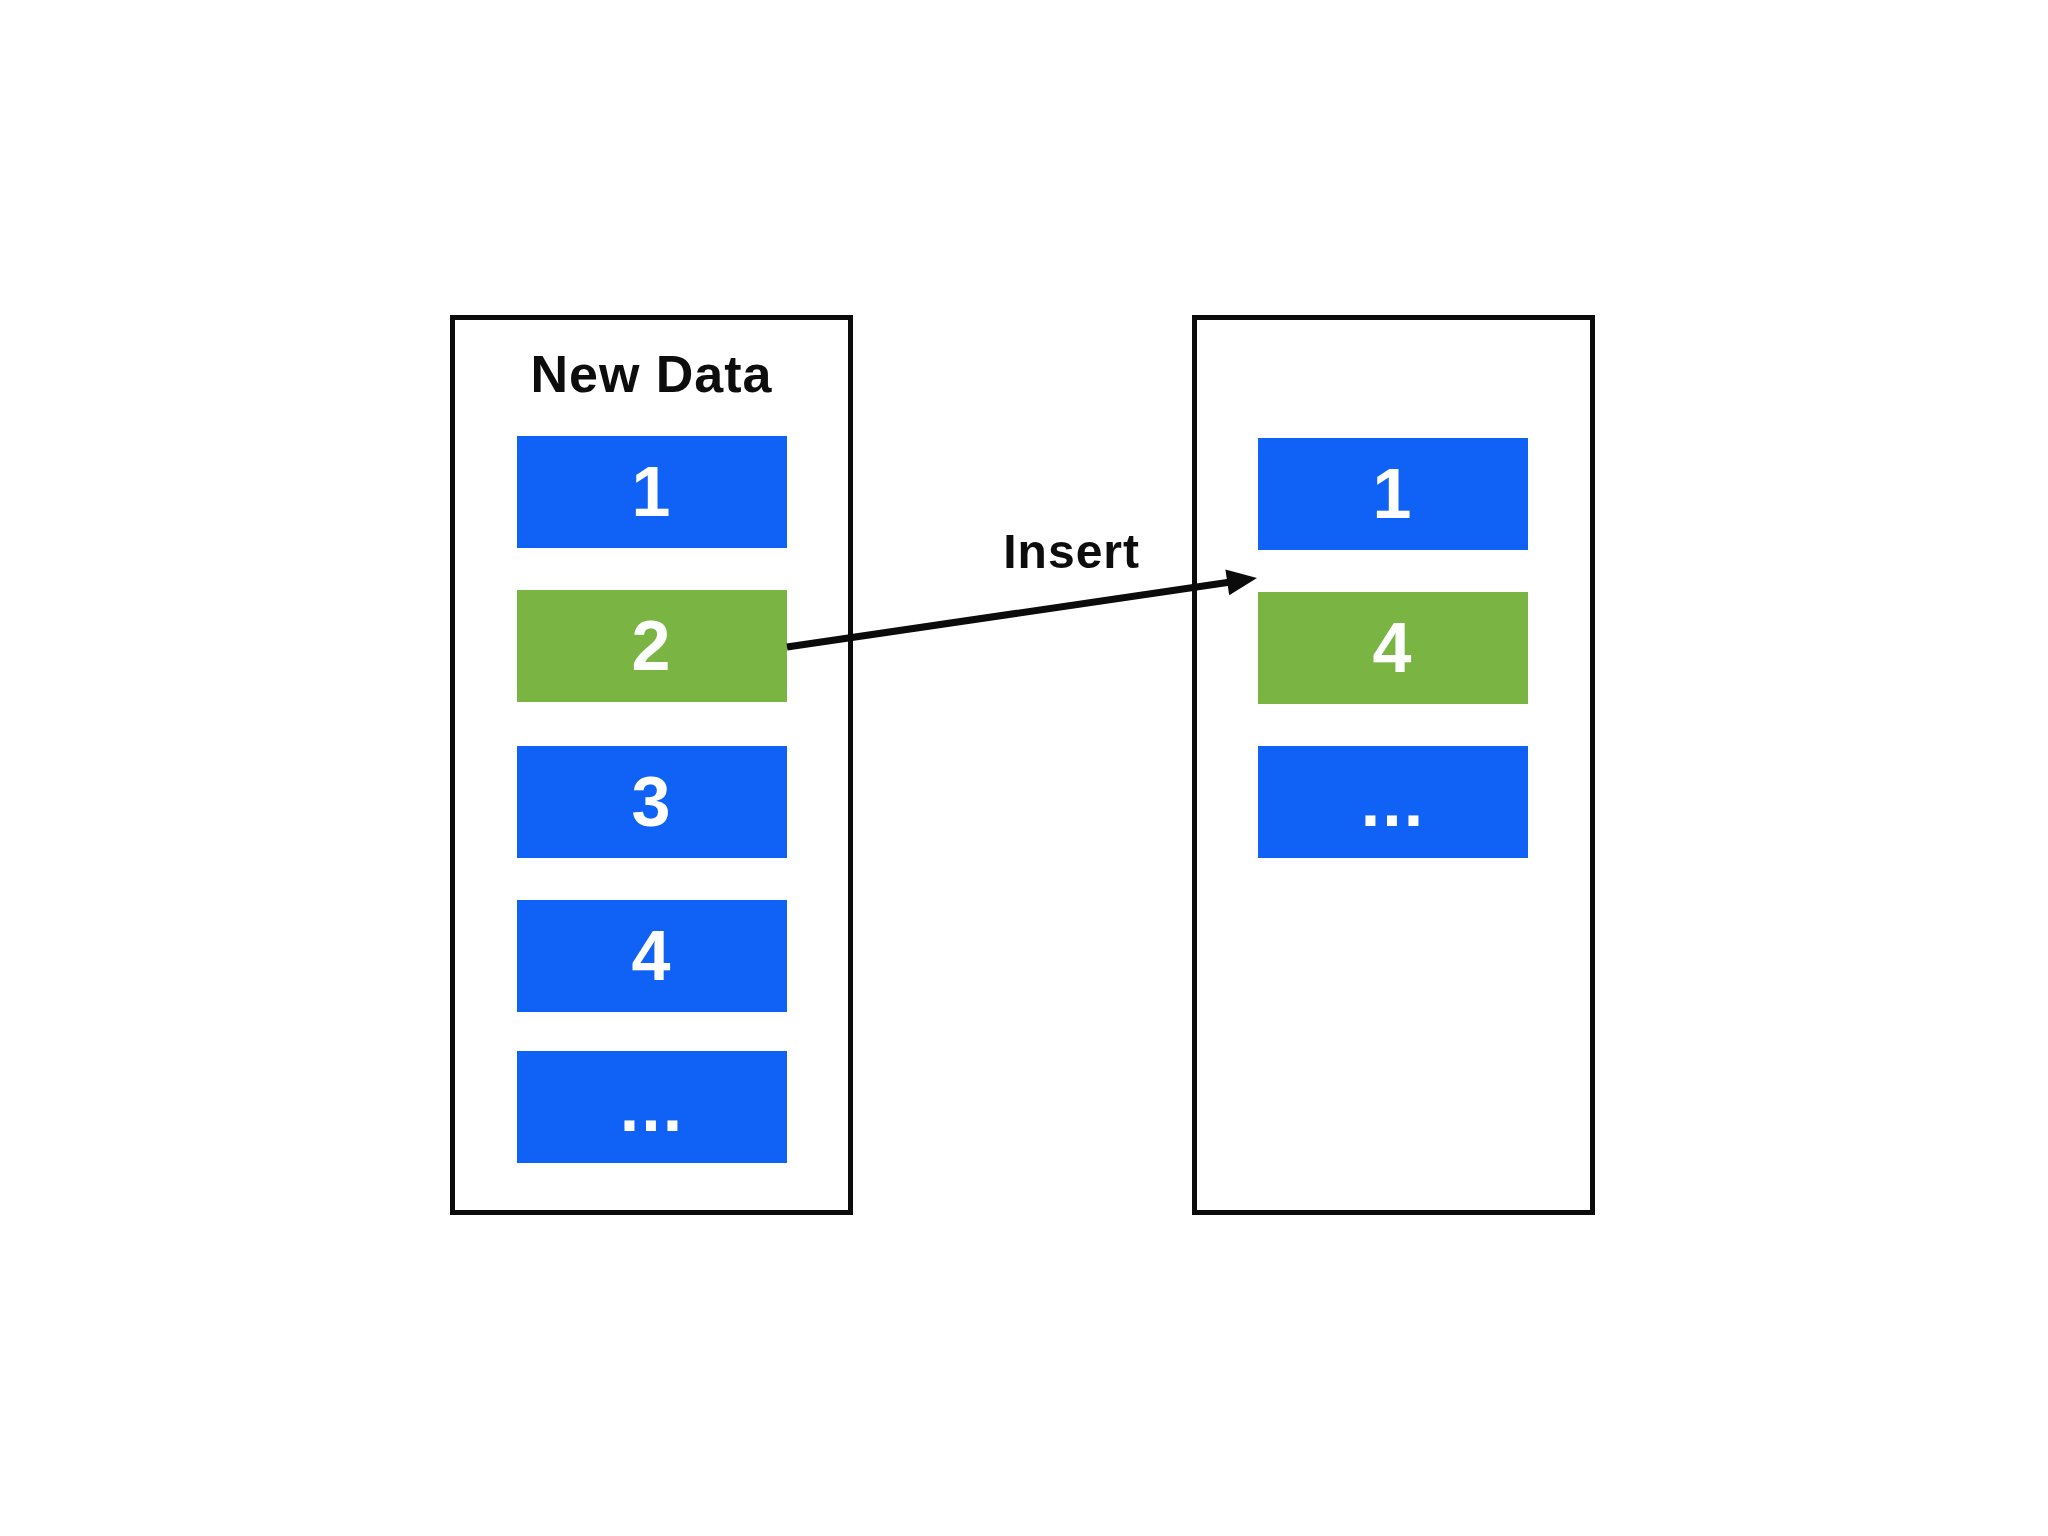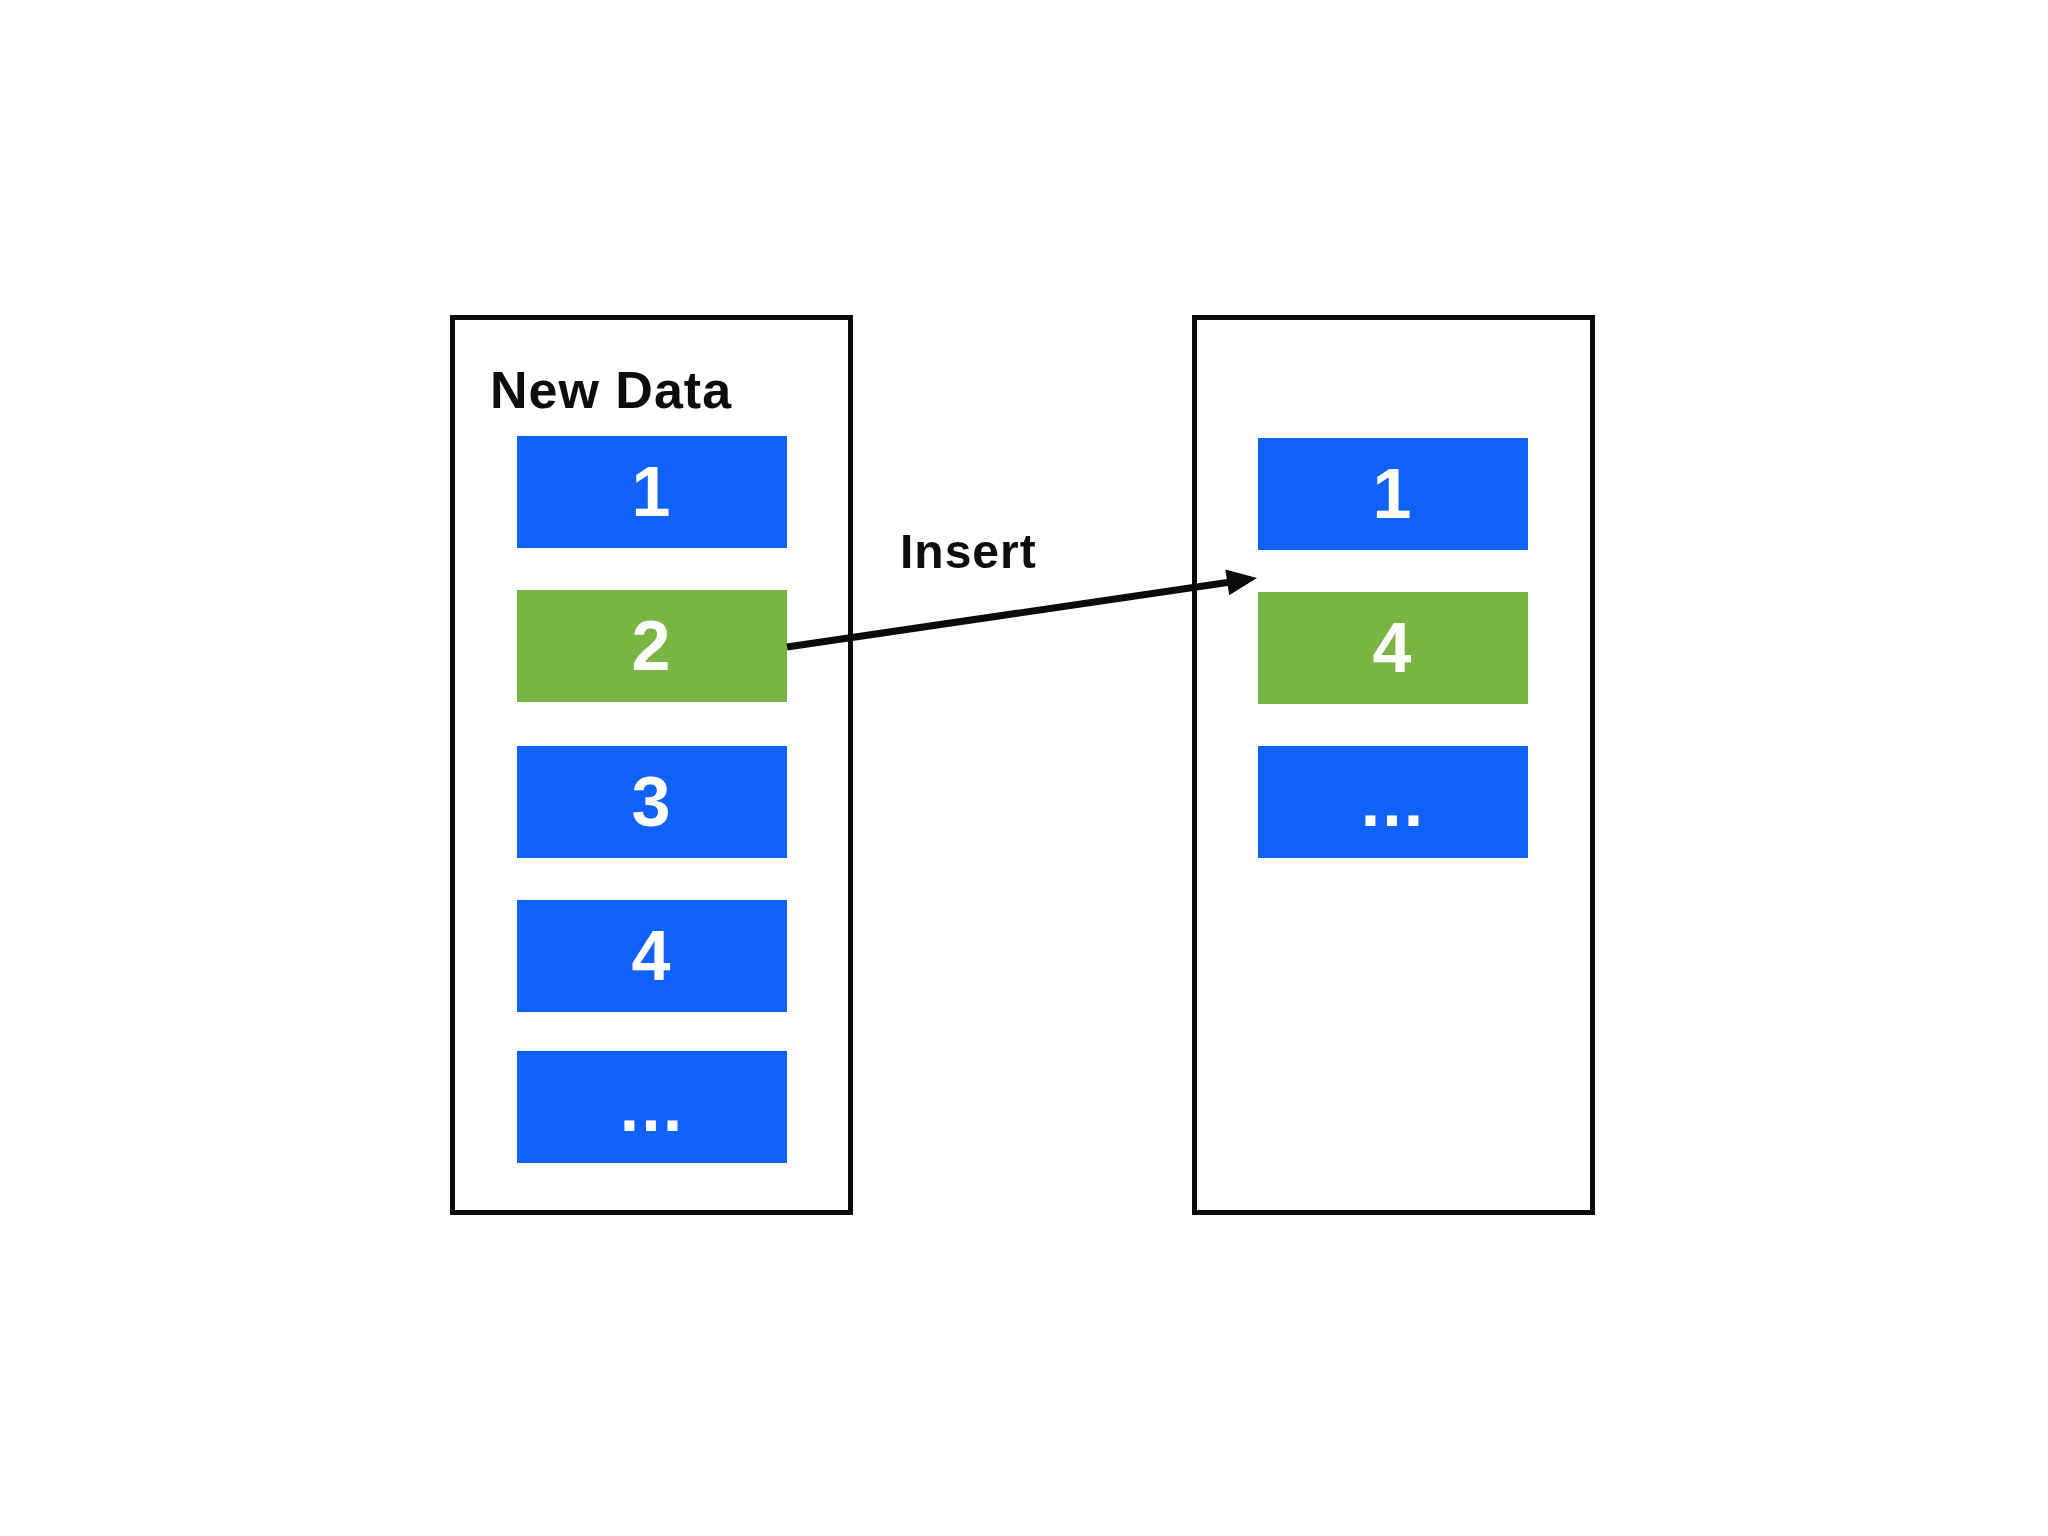--- a/index.html
+++ b/index.html
@@ -22,30 +22,29 @@
     width: 403px;
     height: 900px;
     box-sizing: border-box;
     border: 5px solid #0b0b0b;
     background: #ffffff;
   }
   .panel.left  { left: 450px; }
   .panel.right { left: 1192px; }
   .panel-title {
     position: absolute;
-    top: 44px;
+    top: 28px;
     left: 0;
     width: 100%;
-    text-align: left;
+    text-align: center;
     font-size: 52px;
     font-weight: bold;
     letter-spacing: 1px;
     color: #0d0d0d;
     line-height: 1;
-    margin-left: 35px;
   }
   .block {
     position: absolute;
     width: 270px;
     height: 112px;
     line-height: 112px;
     text-align: center;
     font-size: 70px;
     font-weight: bold;
     color: #ffffff;
@@ -71,21 +70,21 @@
     width: 2048px;
     height: 1536px;
     pointer-events: none;
     color: #0b0b0b;
   }
   .arrow-label {
     position: absolute;
     left: 900px;
     top: 528px;
     width: 240px;
-    text-align: left;
+    text-align: right;
     font-size: 48px;
     font-weight: bold;
     letter-spacing: 1px;
     color: #0d0d0d;
     line-height: 1;
   }
 </style>
 </head>
 <body>
 

